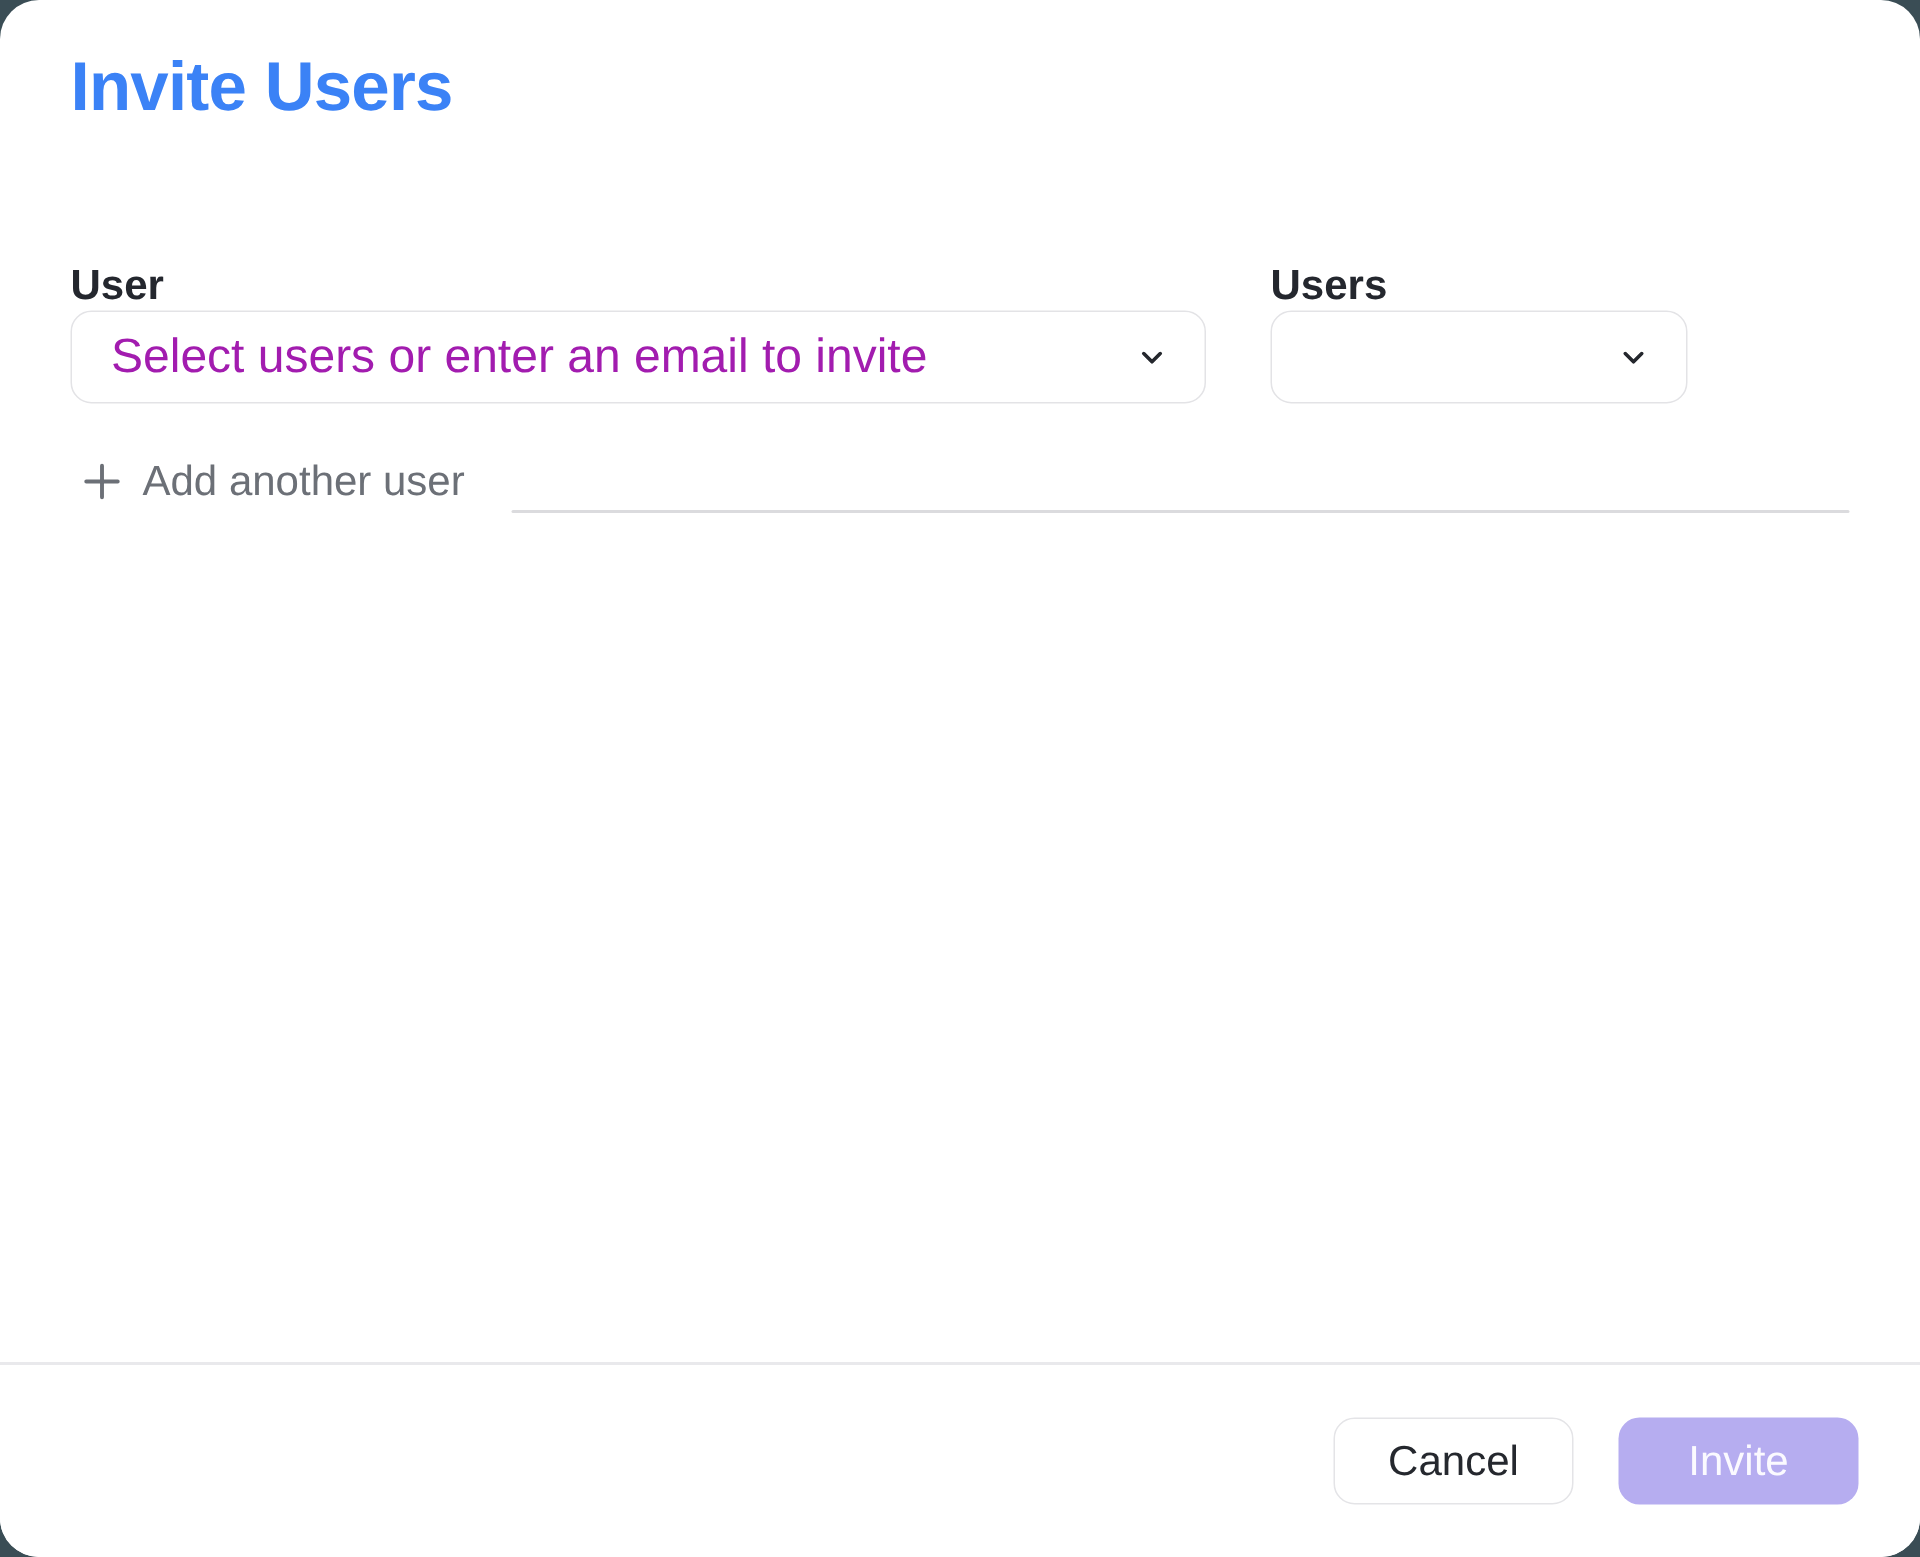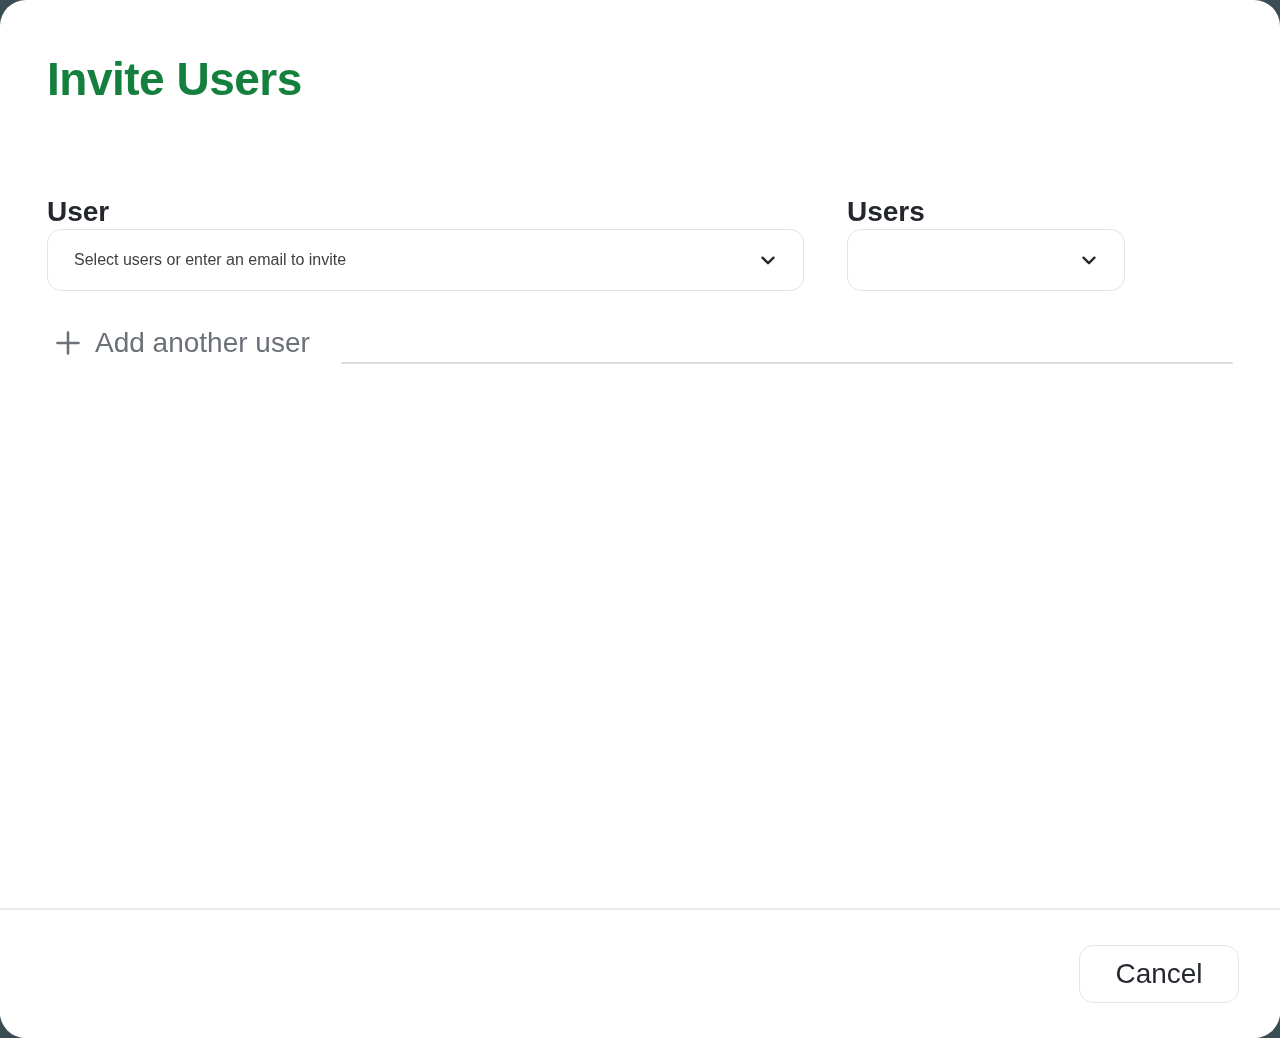--- a/index.html
+++ b/index.html
@@ -23,25 +23,25 @@
     flex-direction: column;
     overflow: hidden;
   }
   .modal-body {
     flex: 1;
     display: flex;
     flex-direction: column;
     padding: 0 47px;
   }
   .page-title {
-    margin-top: 53px;
+    margin-top: 31px;
     font-size: 46px;
     font-weight: 700;
     letter-spacing: -0.5px;
-    color: #15803d;
+    color: #3b82f6;
     line-height: 1.15;
   }
   .form-row {
     display: flex;
     gap: 43px;
     margin-top: 58px;
   }
   .field-group.user { width: 757px; }
   .field-group.role { width: 278px; }
   .field-label {
@@ -56,22 +56,22 @@
     border: 1px solid #e3e3e6;
     border-radius: 14px;
     background: #ffffff;
     display: flex;
     align-items: center;
     justify-content: space-between;
     padding: 0 24px 0 26px;
     cursor: pointer;
   }
   .select-text {
-    font-size: 16px;
-    color: #404040;
+    font-size: 32px;
+    color: #a21caf;
     white-space: nowrap;
     overflow: hidden;
     text-overflow: ellipsis;
   }
   .chevron {
     flex: none;
     width: 22px;
     height: 22px;
     display: block;
   }
@@ -184,14 +184,15 @@
         </span>
         <span class="add-label">Add another user</span>
       </button>
       <div class="add-divider"></div>
     </div>
 
   </div>
 
   <div class="modal-footer">
     <button class="btn btn-cancel">Cancel</button>
+    <button class="btn btn-invite" aria-disabled="true">Invite</button>
   </div>
 </div>
 
 </body></html>

